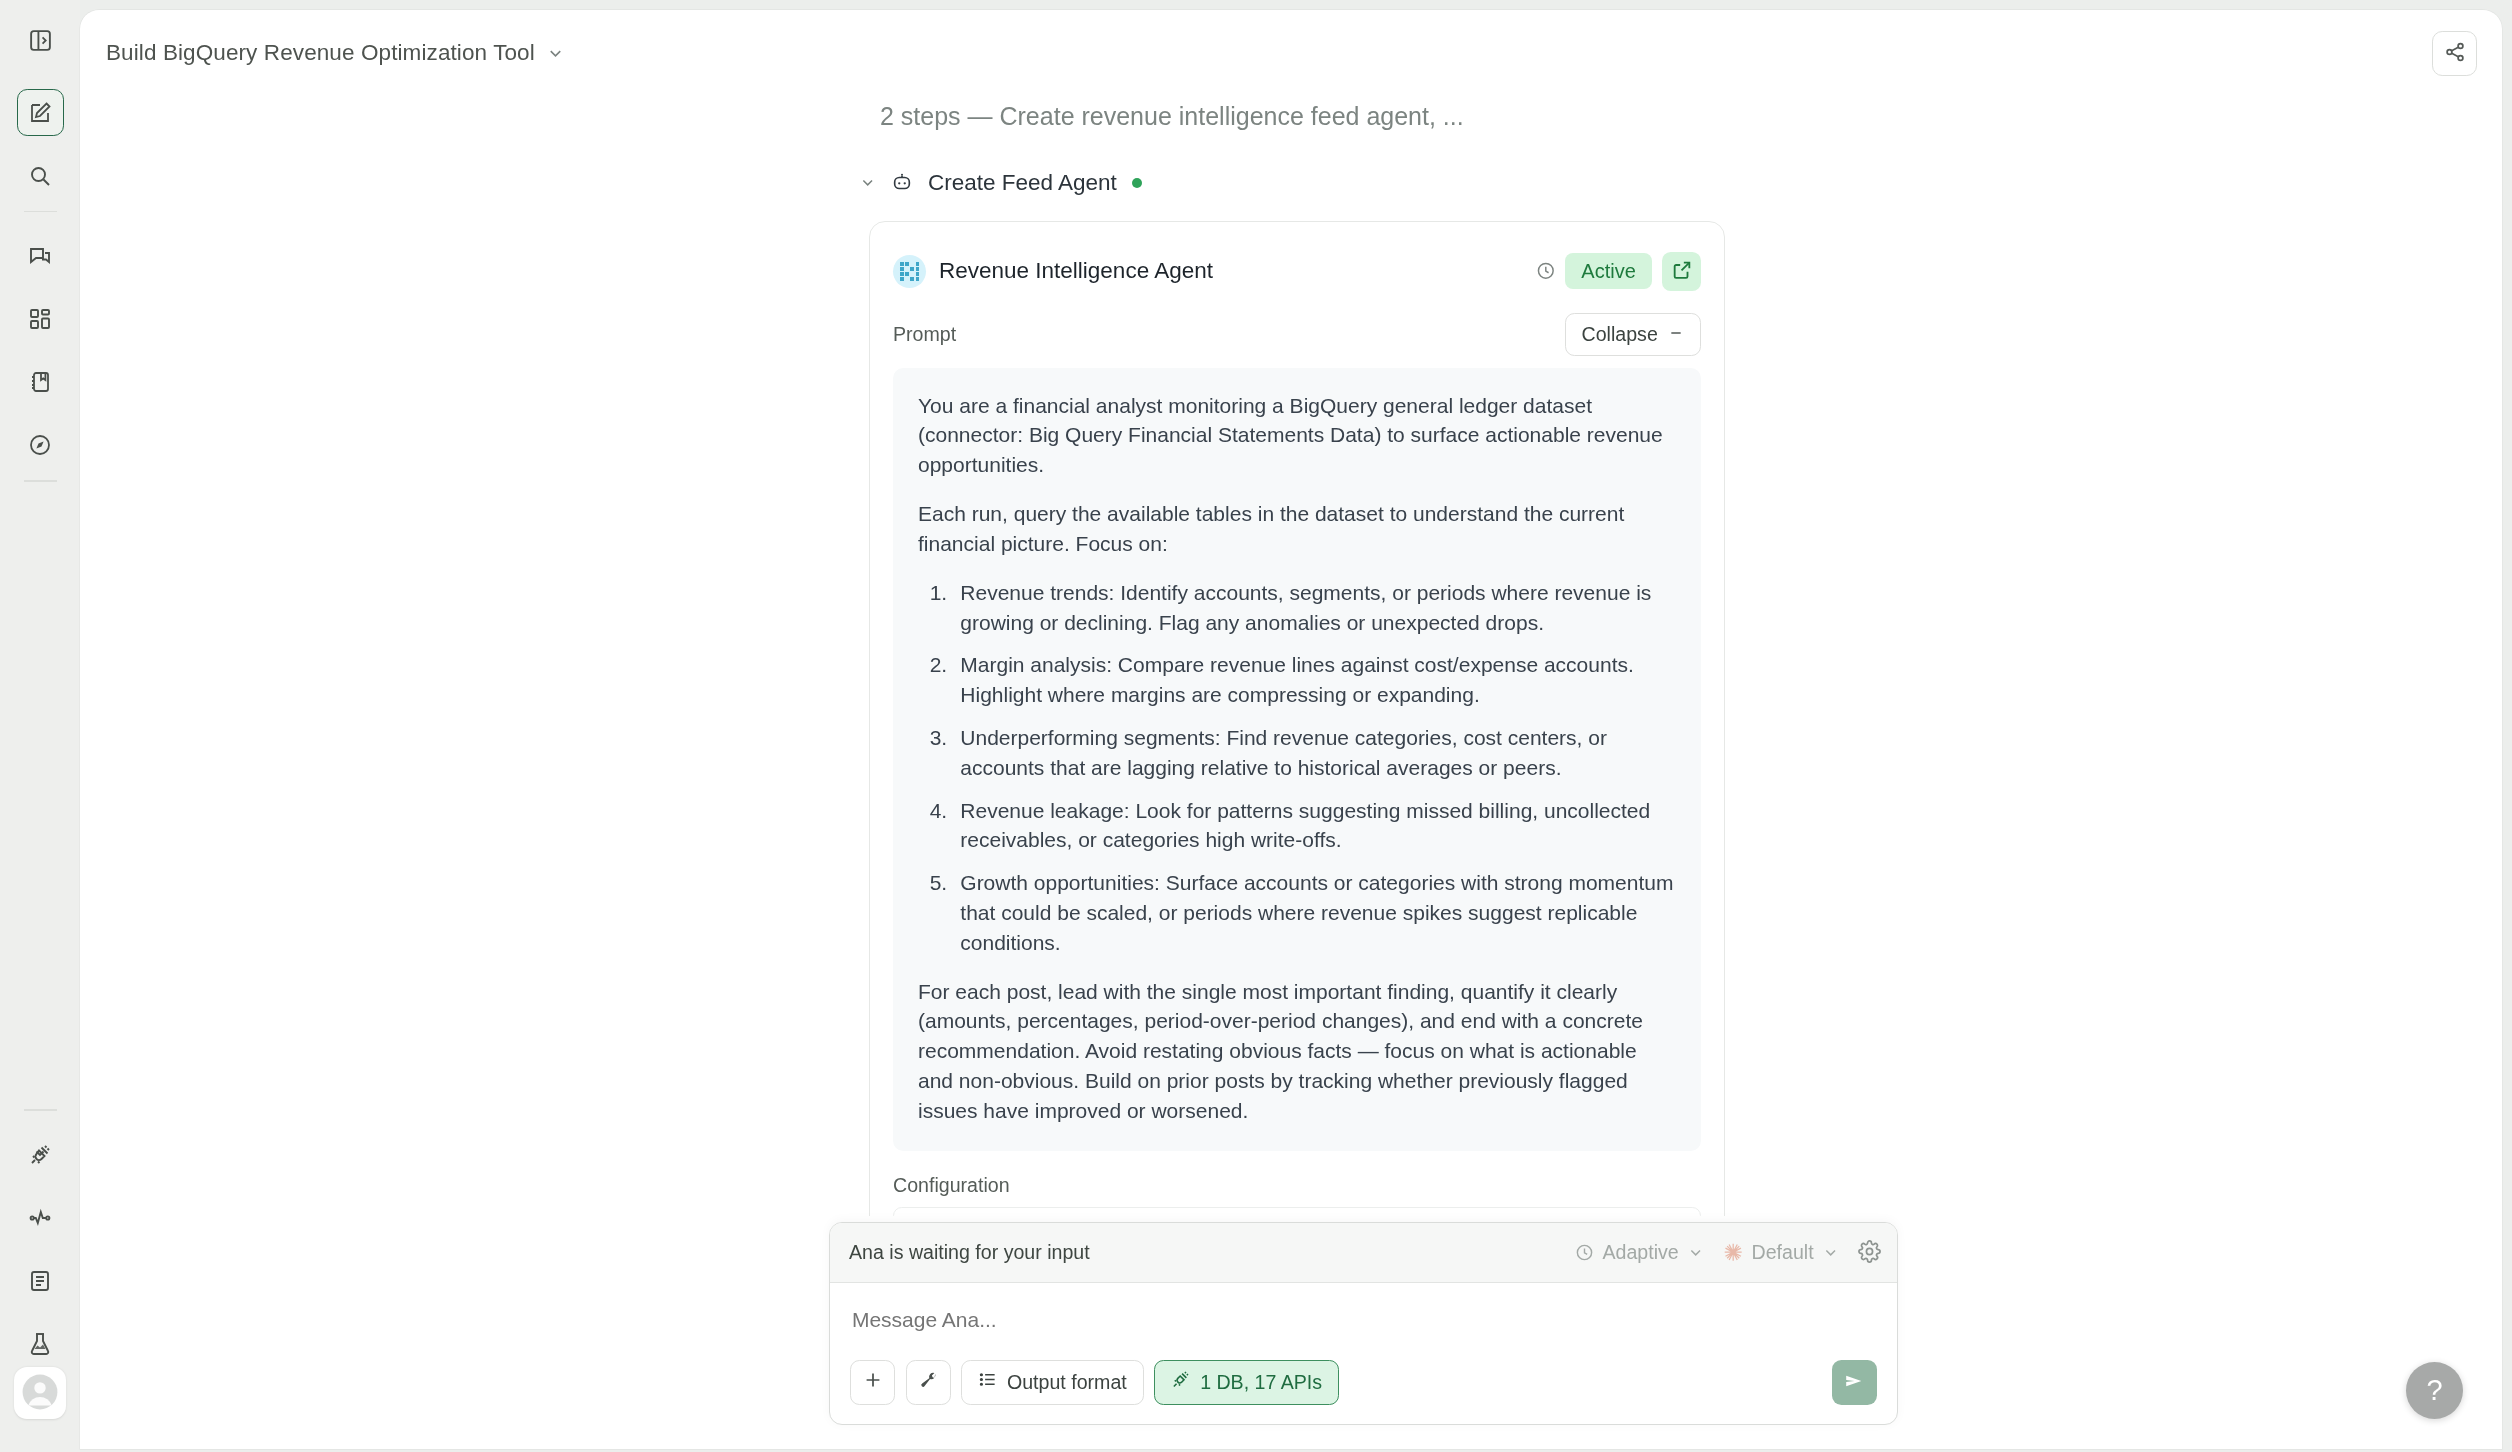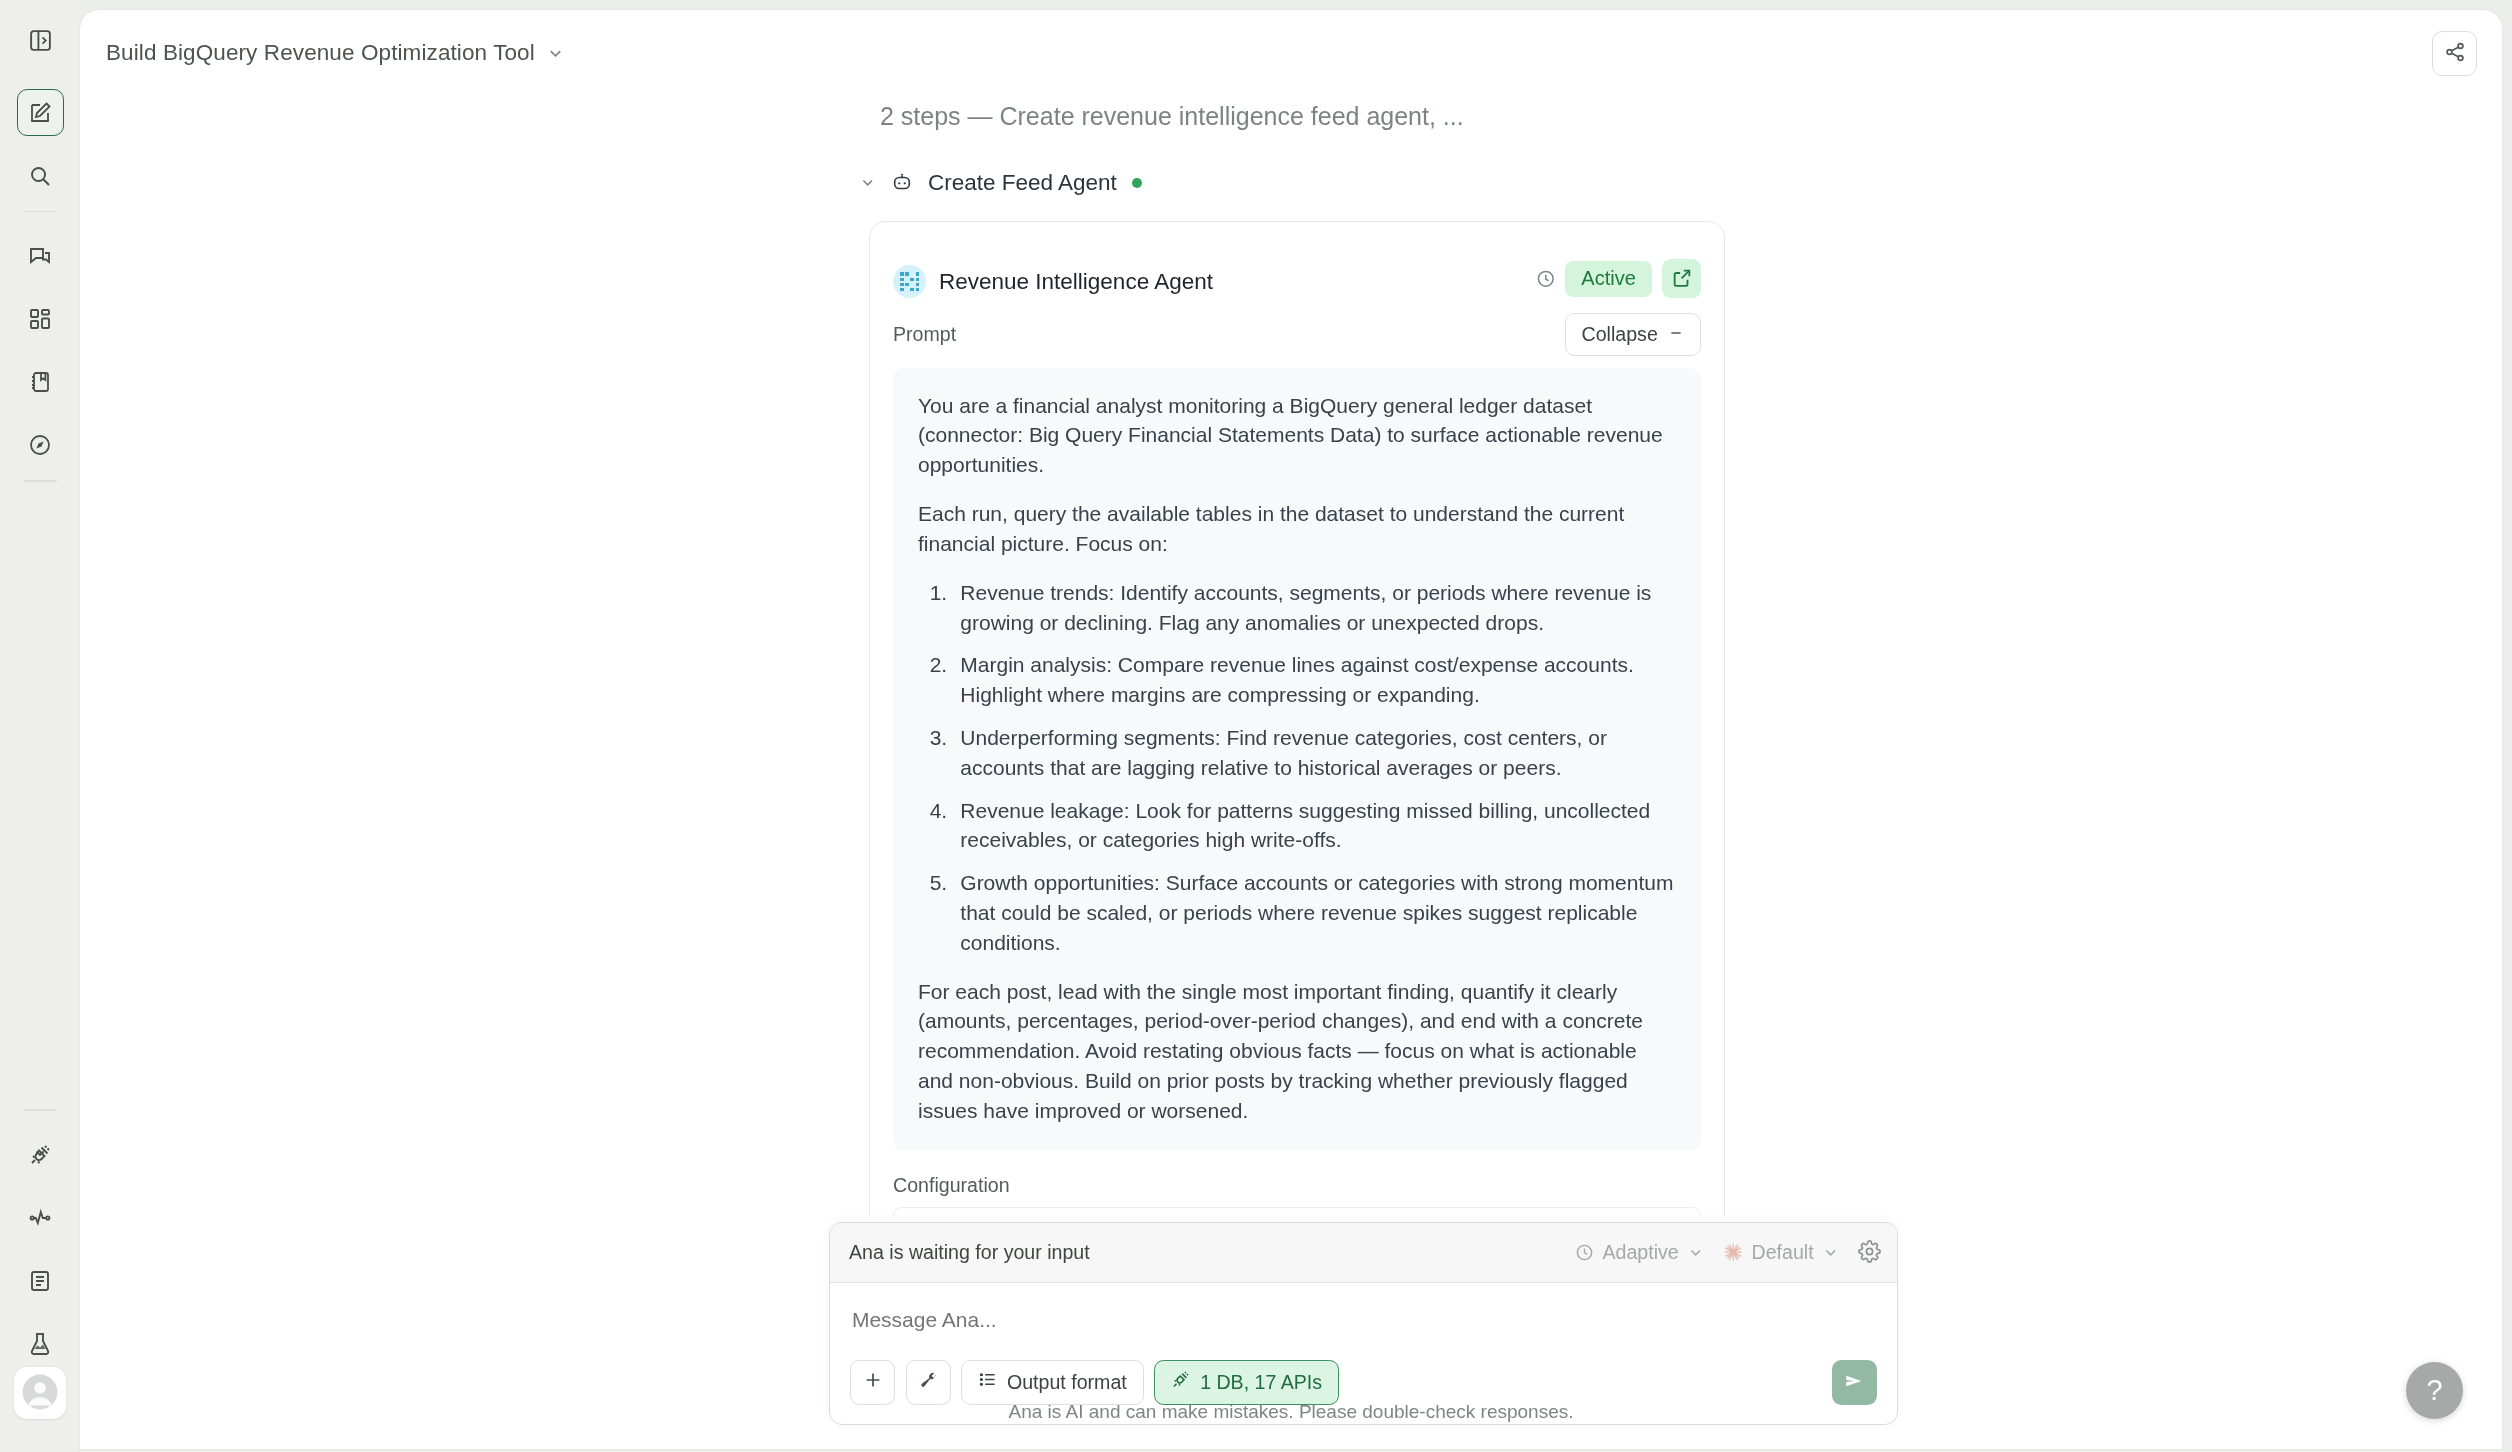--- a/index.html
+++ b/index.html
@@ -91,21 +91,21 @@
   
   .agent-card {
     margin: 25px 0 0 25px;
     width: 856px;
     border: 0.7px solid #e6e8e6;
     border-radius: 16px;
     background: #fff;
     padding: 22px 23px 0 23px;
   }
   .agent-head {
-    display: flex; align-items: flex-end; justify-content: space-between;
+    display: flex; align-items: center; justify-content: space-between;
     height: 54px;
   }
   .agent-left { display: flex; align-items: center; gap: 13px; }
   .agent-avatar {
     width: 33px; height: 33px; border-radius: 50%;
     background: #d5f2fb; position: relative; overflow: hidden;
     flex: 0 0 auto;
   }
   .agent-avatar i {
     position: absolute; background: #3ea6c8; display: block;
@@ -585,21 +585,20 @@
             <span>
               <svg width="22" height="22" viewBox="0 0 24 24" fill="currentColor">
                 <path d="M3.5 6.2L20 12 3.5 17.8l0-4.6 9-1.2-9-1.2z"></path>
               </svg>
             </span>
           </span>
         </div>
       </div>
     </div>
 
-    <div class="disclaimer">Ana is AI and can make mistakes. Please double-check responses.</div>
 
     <div class="help-fab">
       <span>?</span>
     </div>
   </div>
 
 </div>
 
 
 </body></html>

